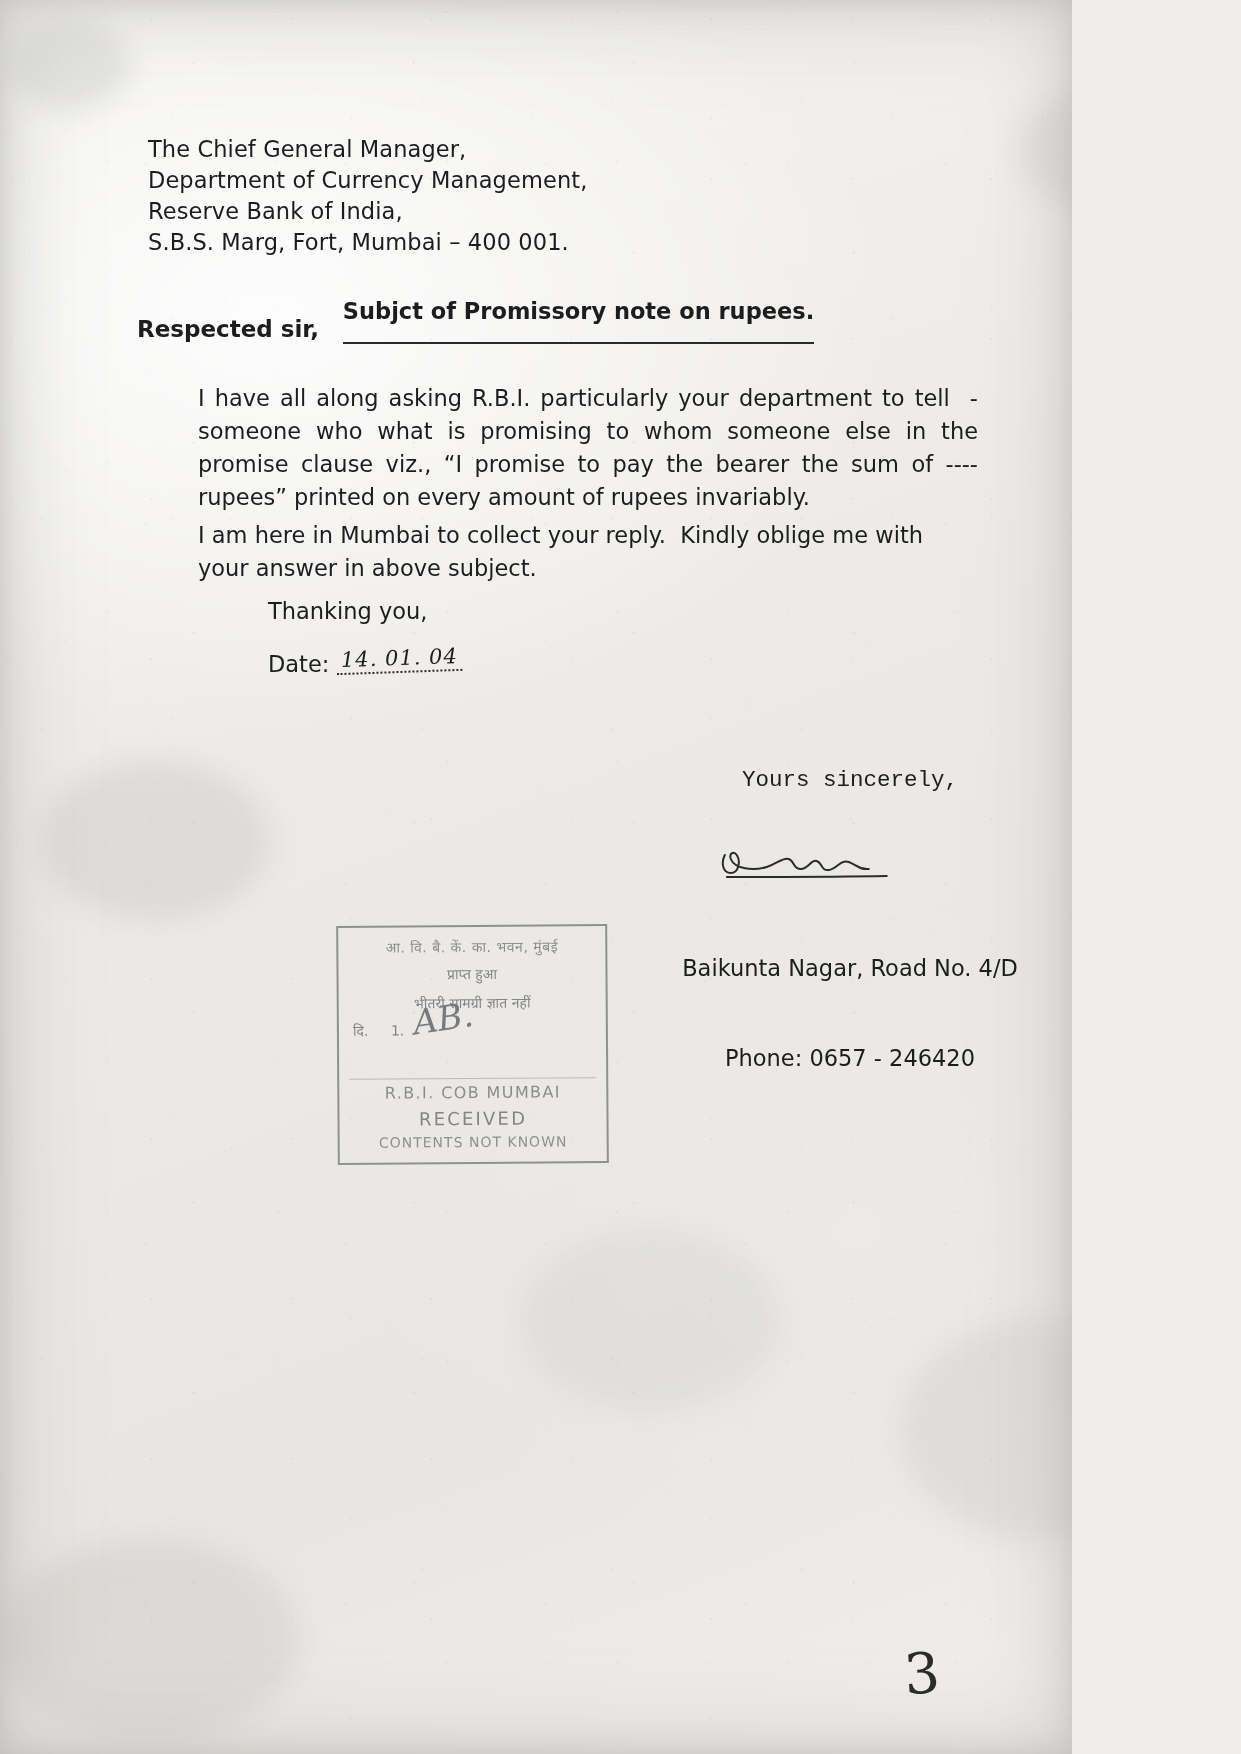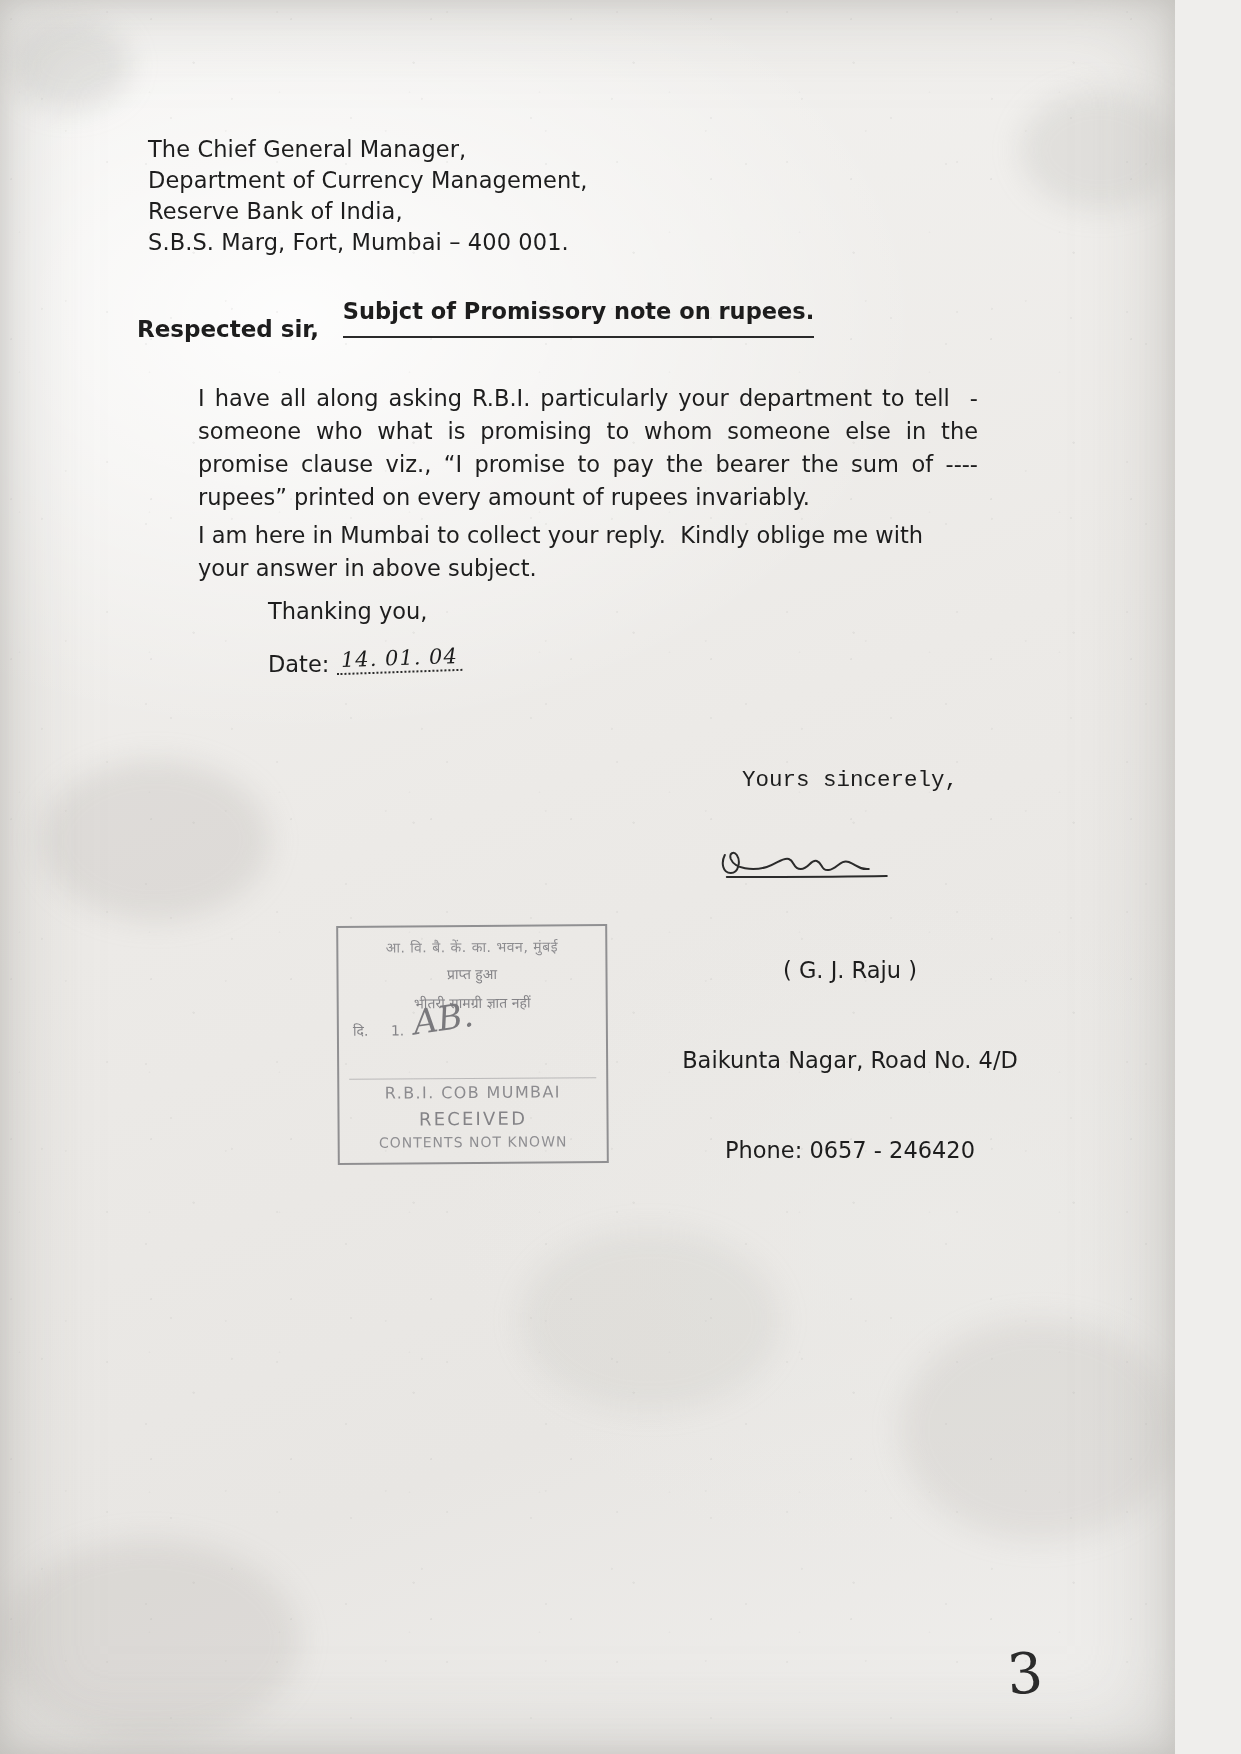--- a/index.html
+++ b/index.html
@@ -8,21 +8,21 @@
   }
   body {
     width: 1241px;
     height: 1754px;
     background: #efeeec;
     font-family: "DejaVu Sans", sans-serif;
     overflow: hidden;
   }
   .page {
     position: relative;
-    width: 1175px;
+    width: 1072px;
     height: 1754px;
     background:
       radial-gradient(ellipse 900px 600px at 25% 18%, rgba(255,255,255,0.85), rgba(255,255,255,0) 70%),
       radial-gradient(ellipse 700px 500px at 80% 70%, rgba(236,235,232,0.8), rgba(255,255,255,0) 70%),
       linear-gradient(160deg, #f4f3f1 0%, #eceae7 45%, #e8e6e3 75%, #f0efed 100%);
     overflow: hidden;
   }
   
   .speckle {
     position: absolute;
@@ -71,21 +71,21 @@
   .subject {
     left: 0;
     top: 272px;
     width: 1110px;
     text-align: center;
     font-size: 22.5px;
     font-weight: 600;
   }
   .subject span {
     border-bottom: 2px solid #2a2a2a;
-    padding-bottom: 12px;
+    padding-bottom: 18px;
   }
   .salutation {
     left: 137px;
     top: 316px;
     font-size: 23px;
     font-weight: 600;
   }
   .para1 {
     left: 198px;
     top: 382px;
@@ -278,21 +278,20 @@
     </div>
 
     <div class="blk sign-block">
       <div class="yours">Yours sincerely,</div>
       <div class="signature">
         <svg width="240" height="46" viewBox="0 0 240 46" fill="none" xmlns="http://www.w3.org/2000/svg">
           <path d="M14 12 C10 20, 12 30, 20 30 C28 30, 30 18, 26 12 C23 8, 18 10, 20 16 C24 26, 42 28, 56 24 C66 21, 72 14, 78 16 C84 18, 82 26, 90 26 C98 26, 100 16, 106 18 C112 20, 110 28, 118 27 C126 26, 130 16, 138 19 C146 22, 148 27, 158 26" stroke="#2b2b2b" stroke-width="2" stroke-linecap="round"></path>
           <path d="M16 34 C60 34, 120 34, 176 33" stroke="#2b2b2b" stroke-width="2" stroke-linecap="round"></path>
         </svg>
       </div>
-      <div class="name">( G. J. Raju )</div>
       <div class="addr-line">Baikunta Nagar, Road No. 4/D</div>
       <div class="addr-line">Phone: 0657 - 246420</div>
     </div>
 
     <div class="stamp">
       <div class="hin">आ. वि. बै. कें. का. भवन, मुंबई</div>
       <div class="hin2">प्राप्त हुआ</div>
       <div class="hin3">भीतरी सामग्री ज्ञात नहीं</div>
       <div class="datebox">
         <span>दि.</span>

